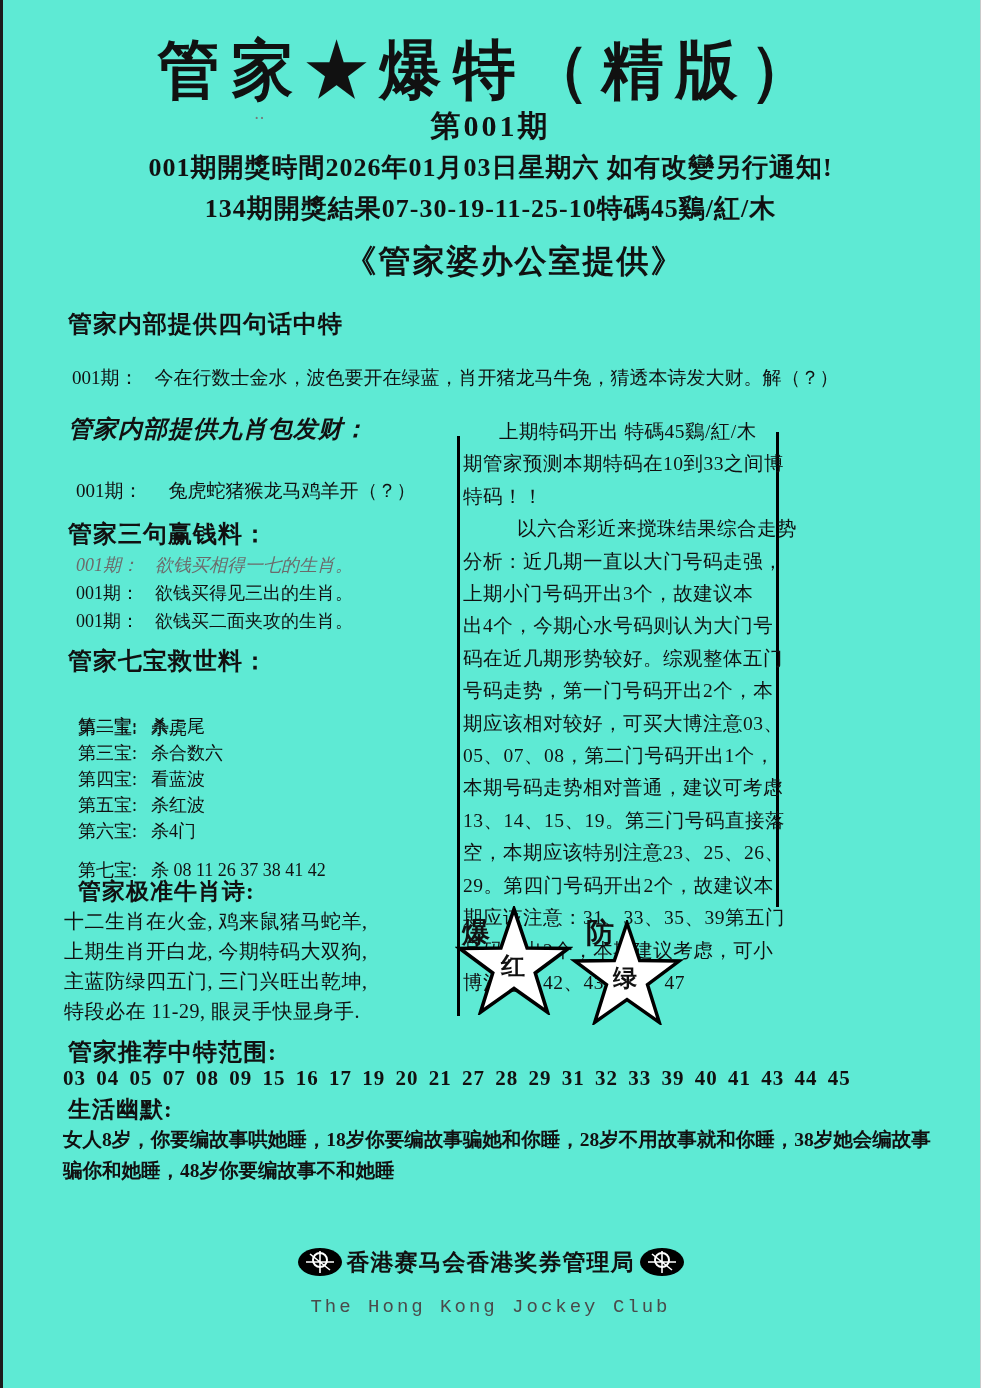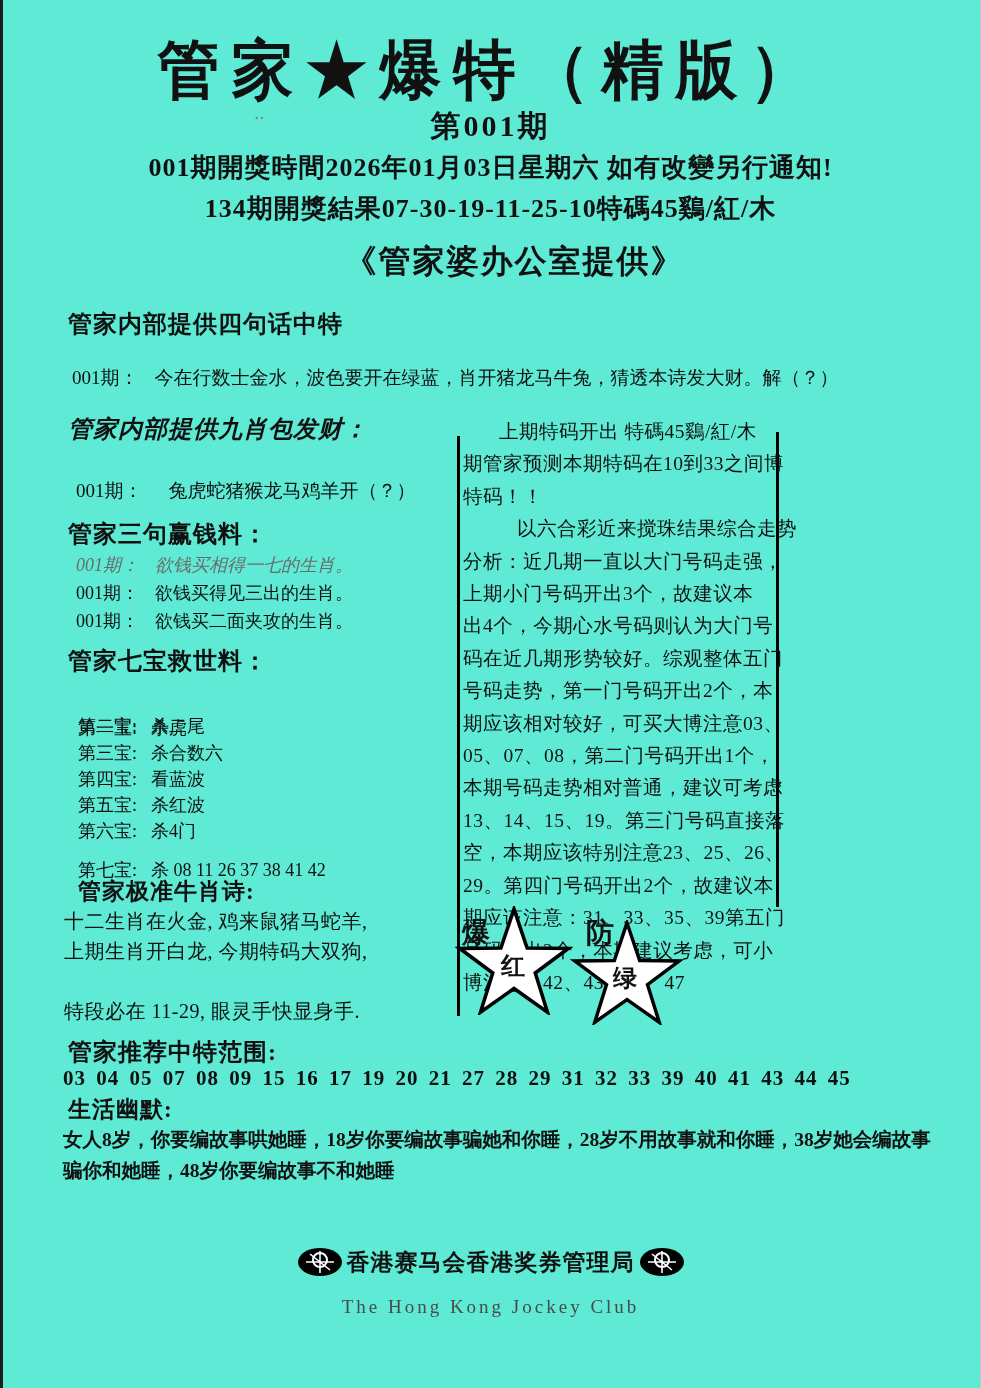--- a/index.html
+++ b/index.html
@@ -48,21 +48,21 @@
 
   .numbers-row{font-size:21px;font-weight:bold;letter-spacing:1px;word-spacing:4px;}
   .humor-text{
     position:absolute;left:63px;top:1124px;width:886px;
     font-size:19.5px;font-weight:bold;line-height:31px;white-space:normal;
   }
 
   .footer-row{top:1246px;}
   .footer-row .inner{display:inline-flex;align-items:center;gap:3px;}
   .org-cn{font-size:23px;font-weight:bold;letter-spacing:1px;}
-  .org-en{top:1296px;font-family:Liberation Serif, serif;
+  .org-en{top:1296px;font-family:Liberation Mono, monospace;
           font-size:19px;letter-spacing:3px;color:#4a4a4a;text-align:center;}
 
   .edge-left{position:absolute;left:0;top:0;width:3px;height:100%;background:#1c1c1c;}
   .edge-right{position:absolute;right:0;top:0;width:1px;height:100%;background:#c9c9c9;}
 </style>
 </head>
 <body>
 
 <div id="page">
   <div class="edge-left"></div>
@@ -115,20 +115,21 @@
   <div class="abs treasure" style="left:78px;top:819px;">
     <span class="lbl">第六宝:</span><span>杀4门</span>
   </div>
   <div class="abs treasure" style="left:78px;top:846px;margin-top:12px;">
     <span class="lbl">第七宝:</span><span>杀 08 11 26 37 38 41 42</span>
   </div>
 
   <div class="abs sec-h" style="left:78px;top:876px;font-size:23px;">管家极准牛肖诗:</div>
   <div class="abs poem-line" style="left:64px;top:908px;">十二生肖在火金, 鸡来鼠猪马蛇羊,</div>
   <div class="abs poem-line" style="left:64px;top:938px;">上期生肖开白龙, 今期特码大双狗,</div>
+  <div class="abs poem-line" style="left:64px;top:968px;">主蓝防绿四五门, 三门兴旺出乾坤,</div>
   <div class="abs poem-line" style="left:64px;top:998px;">特段必在 11-29, 眼灵手快显身手.</div>
 
   <div class="vline" style="left:457px;top:436px;width:3px;height:580px;"></div>
   <div class="vline" style="left:776px;top:432px;width:3px;height:475px;"></div>
 
   <div class="analysis">
     <div class="ind1">上期特码开出 特碼45鷄/紅/木</div>
     <div>期管家预测本期特码在10到33之间博</div>
     <div>特码！！</div>
     <div class="ind2">以六合彩近来搅珠结果综合走势</div>

